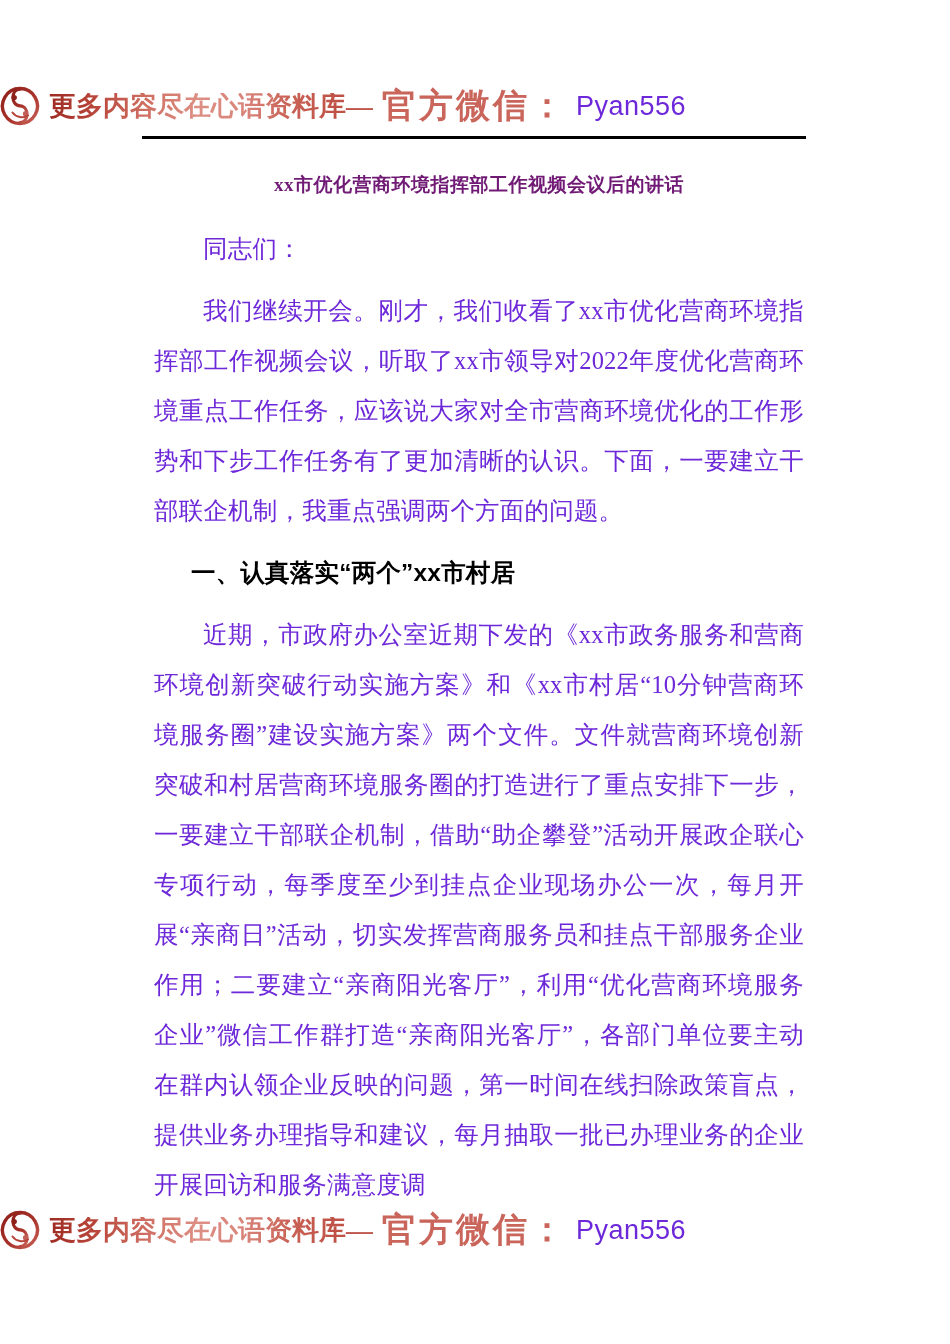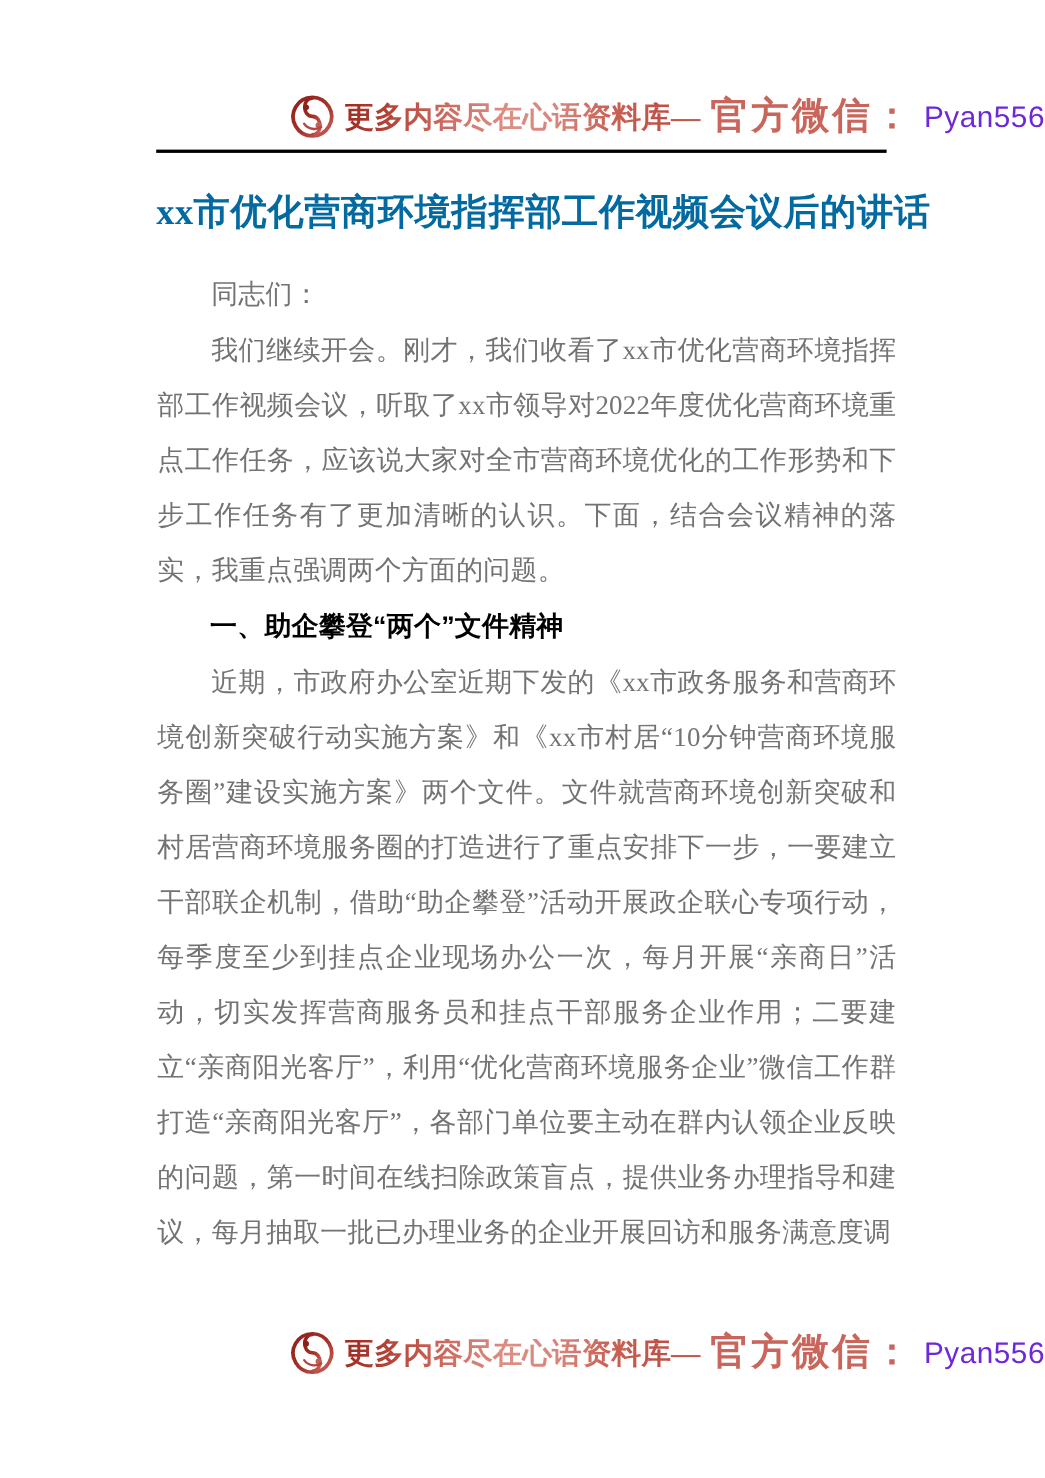--- a/index.html
+++ b/index.html
@@ -24,21 +24,21 @@
   }
 
   
   .watermark {
     position: absolute;
     left: 0;
     width: 950px;
     height: 56px;
     display: flex;
     align-items: center;
-    justify-content: flex-end;
+    justify-content: flex-start;
   }
   .watermark-header { top: 78px; }
   .watermark-footer { top: 1202px; }
 
   .wm-inner {
     display: flex;
     align-items: center;
     gap: 9px;
     white-space: nowrap;
   }
@@ -101,40 +101,40 @@
   
   .doc {
     position: absolute;
     left: 142px;
     top: 172px;
     width: 674px;
   }
 
   .doc-title {
     font-family: "Liberation Serif", "DejaVu Serif", serif;
-    font-size: 33px;
-    font-weight: 700;
-    color: #0369a1;
+    font-size: 19px;
+    font-weight: 700;
+    color: #701a75;
     text-align: center;
     line-height: 1.35;
     letter-spacing: 0.5px;
     margin: 0 0 26px 0;
     white-space: nowrap;
   }
 
   .para {
     font-family: "Liberation Serif", "DejaVu Serif", serif;
     font-size: 24.5px;
-    color: #737373;
+    color: #6d28d9;
     line-height: 50px;
     letter-spacing: 0.2px;
     text-align: justify;
     text-justify: inter-character;
     text-indent: 2em;
-    margin: 1px;
+    margin: 12px;
     word-break: break-all;
   }
 
   .para + .para { margin-top: 0; }
 
   .section-heading {
     font-family: "Liberation Sans", "DejaVu Sans", sans-serif;
     font-size: 24.5px;
     font-weight: 700;
     color: #000000;
@@ -174,23 +174,23 @@
   </div>
 
   <div class="header-rule"></div>
 
   <div class="doc">
 
     <h1 class="doc-title">xx市优化营商环境指挥部工作视频会议后的讲话</h1>
 
     <p class="para">同志们：</p>
 
-    <p class="para">我们继续开会。刚才，我们收看了xx市优化营商环境指挥部工作视频会议，听取了xx市领导对2022年度优化营商环境重点工作任务，应该说大家对全市营商环境优化的工作形势和下步工作任务有了更加清晰的认识。下面，结合会议精神的落实，我重点强调两个方面的问题。</p>
-
-    <p class="section-heading">一、助企攀登“两个”文件精神</p>
+    <p class="para">我们继续开会。刚才，我们收看了xx市优化营商环境指挥部工作视频会议，听取了xx市领导对2022年度优化营商环境重点工作任务，应该说大家对全市营商环境优化的工作形势和下步工作任务有了更加清晰的认识。下面，一要建立干部联企机制，我重点强调两个方面的问题。</p>
+
+    <p class="section-heading">一、认真落实“两个”xx市村居</p>
 
     <p class="para">近期，市政府办公室近期下发的《xx市政务服务和营商环境创新突破行动实施方案》和《xx市村居“10分钟营商环境服务圈”建设实施方案》两个文件。文件就营商环境创新突破和村居营商环境服务圈的打造进行了重点安排下一步，一要建立干部联企机制，借助“助企攀登”活动开展政企联心专项行动，每季度至少到挂点企业现场办公一次，每月开展“亲商日”活动，切实发挥营商服务员和挂点干部服务企业作用；二要建立“亲商阳光客厅”，利用“优化营商环境服务企业”微信工作群打造“亲商阳光客厅”，各部门单位要主动在群内认领企业反映的问题，第一时间在线扫除政策盲点，提供业务办理指导和建议，每月抽取一批已办理业务的企业开展回访和服务满意度调</p>
 
   </div>
 
   <div class="watermark watermark-footer">
     <div class="wm-inner">
       <span class="wm-logo">
         <svg viewBox="0 0 40 40" xmlns="http://www.w3.org/2000/svg" aria-hidden="true">
           <defs>

